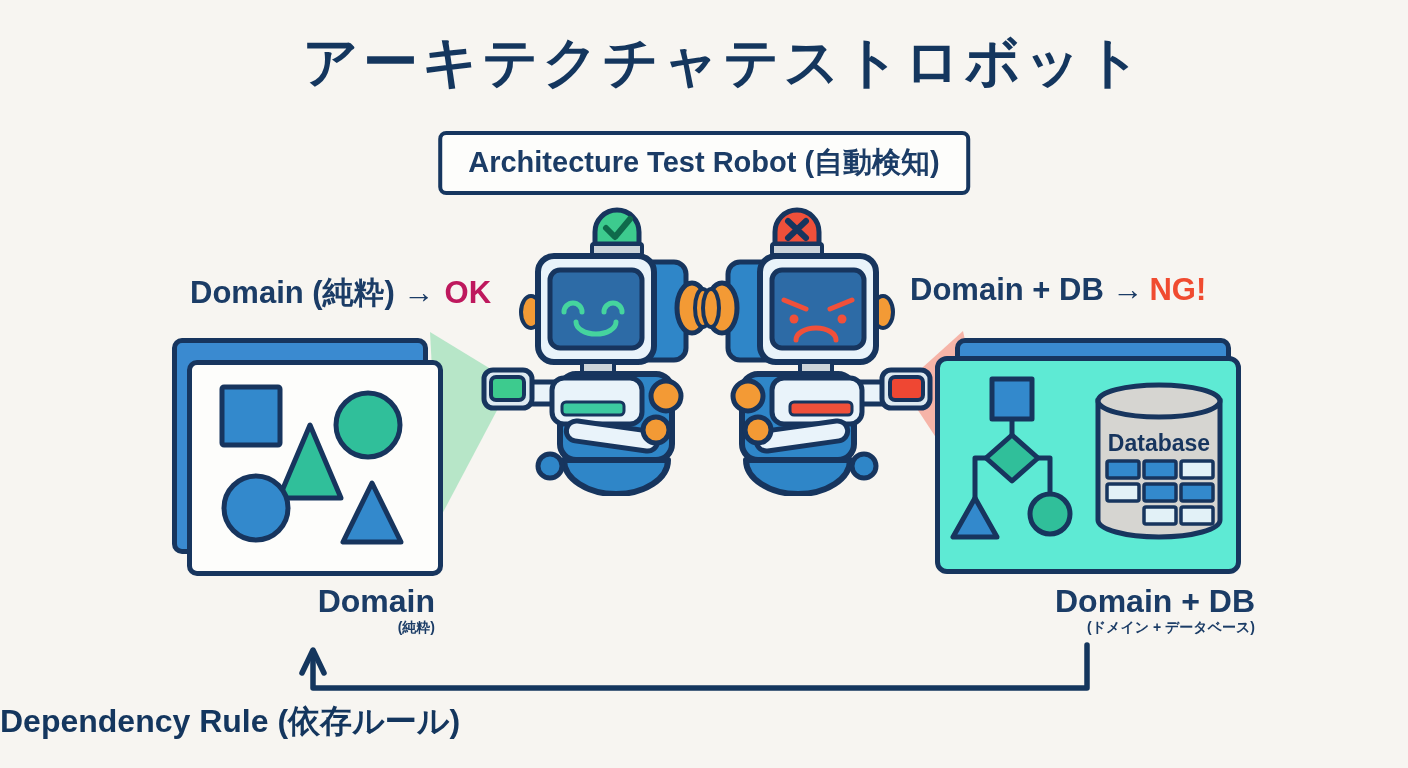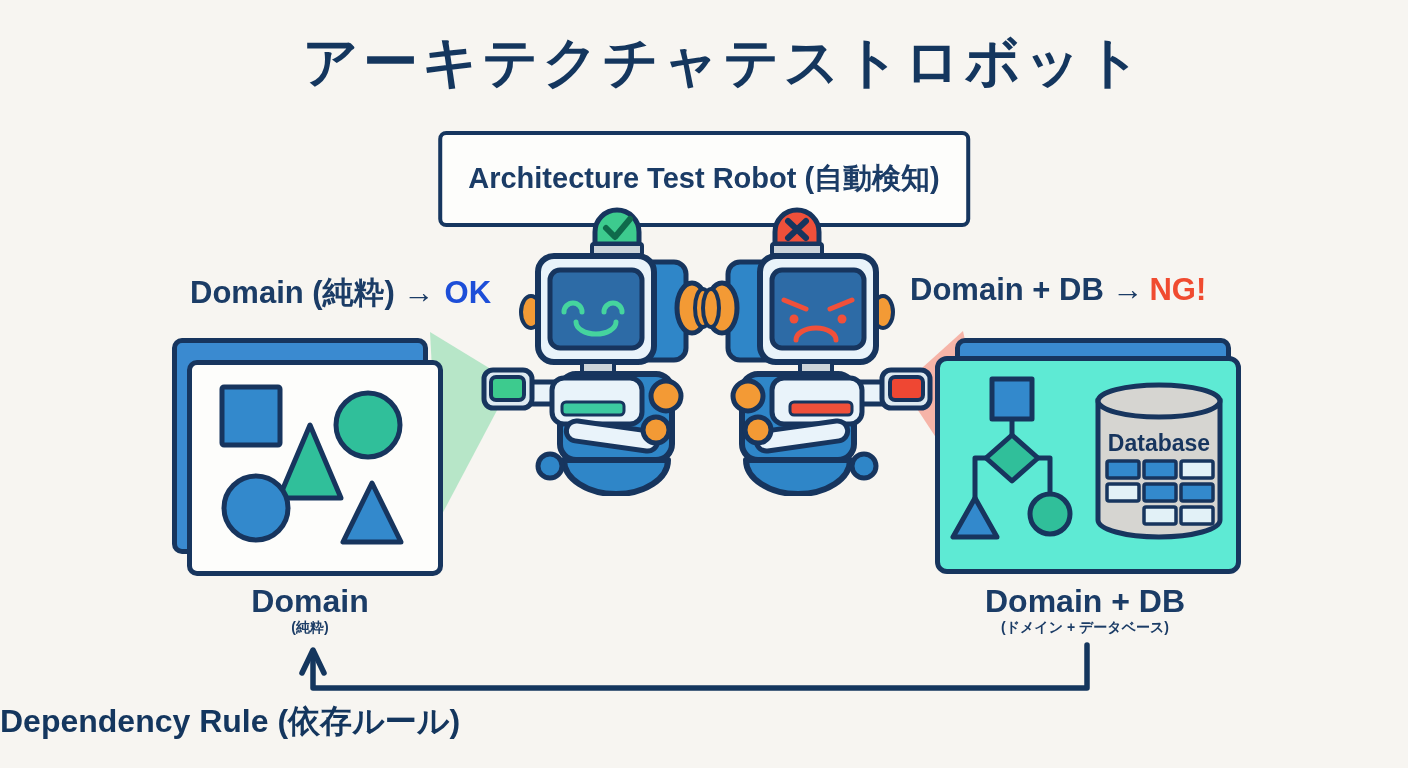--- a/index.html
+++ b/index.html
@@ -10,28 +10,28 @@
   }
   .abs { position:absolute; }
 
   .title {
     top:26px; left:0; width:100%; text-align:center; margin:0;
     font-size:55px; font-weight:bold; letter-spacing:4px; color:#14365e;padding-left:20px;
   }
   .subtitle-box {
     top:131px; left:50%; transform:translateX(-50%);
     border:4px solid #16365f; border-radius:8px; background:#fdfdfb;
-    padding:24px 26px; font-size:29px; font-weight:bold; color:#1b3c66;
+    padding:8px 26px; font-size:29px; font-weight:bold; color:#1b3c66;
     white-space:nowrap;
   }
 
   .verdict { top:272px; font-size:31px; font-weight:bold; color:#1b3c66; white-space:nowrap; }
   .verdict-left  { left:190px; }
   .verdict-right { left:910px; }
-  .result-ok { color:#1d4ed8; margin-left:10px; }
+  .result-ok { color:#be185d; margin-left:10px; }
   .result-ng { color:#f04b30; margin-left:6px; }
 
   .beams { left:0; top:0; width:1408px; height:768px; pointer-events:none; }
 
   .card-group-left { left:172px; top:338px; width:262px; height:232px; }
   .card-back {
     position:absolute; left:0; top:0; width:246px; height:206px;
     background:#3a8ad0; border:5px solid #17355e; border-radius:10px;
   }
   .card-front {
@@ -45,21 +45,21 @@
   }
   .card-front-right {
     position:absolute; left:0; top:18px; width:296px; height:208px;
     background:#5eead4; border:5px solid #17355e; border-radius:12px;
   }
 
   .robot { width:260px; height:292px; }
   .robot-left { left:470px; top:204px; }
   .robot-right { left:684px; top:204px; }
 
-  .caption { text-align:center; font-weight:bold; color:#1b3c66; }
+  .caption { text-align:right; font-weight:bold; color:#1b3c66; }
   .caption-left  { left:185px; top:584px; width:250px; }
   .caption-right { left:915px; top:584px; width:340px; }
   .caption .main { font-size:32px; line-height:1.1; }
   .caption .sub  { font-size:14px; line-height:1.2; }
 
   .dep-arrow { left:0; top:0; width:1408px; height:768px; pointer-events:none; }
   .dep-label {
     top:700px; left:0; width:100%; text-align:left;
     font-size:32px; font-weight:bold; color:#14365e;
   }

